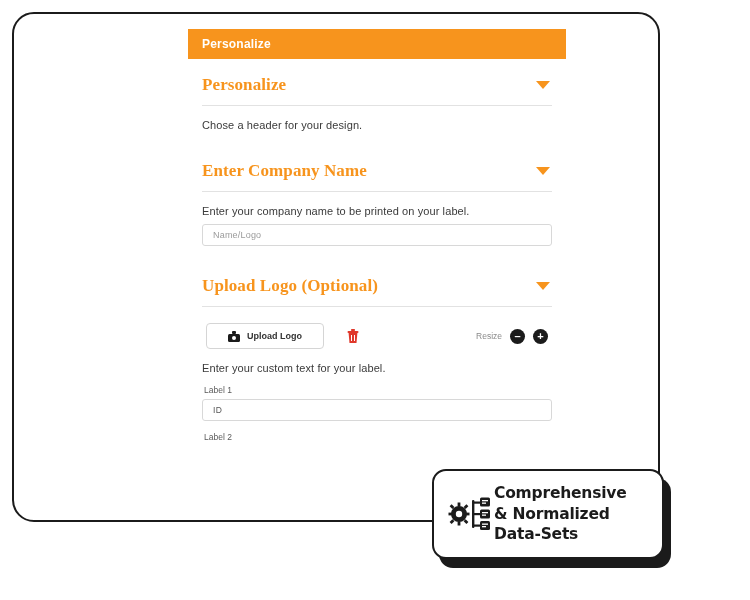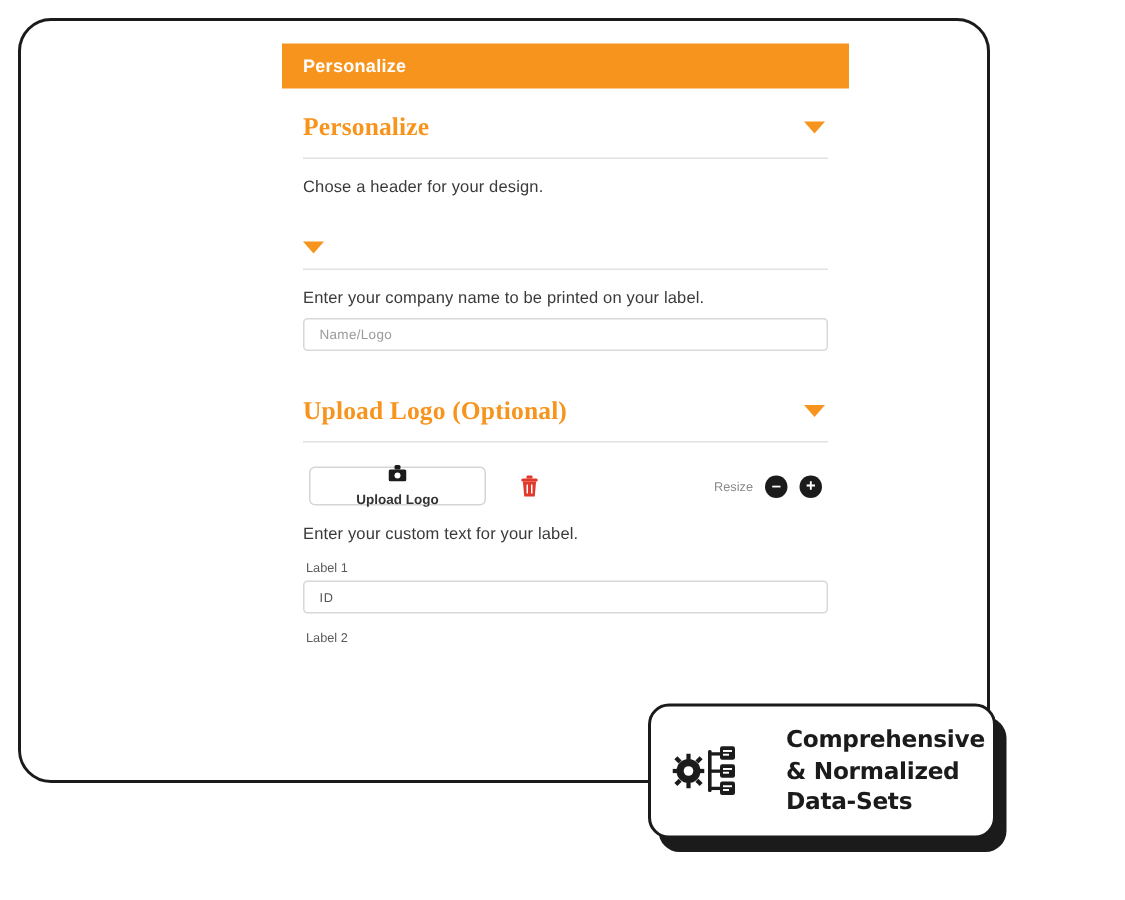--- a/index.html
+++ b/index.html
@@ -130,21 +130,20 @@
     min-width: 118px;
     display: flex;
     align-items: center;
     justify-content: center;
     gap: 7px;
     font-size: 9px;
     font-weight: bold;
     color: #333;
     background: #fff;
     box-sizing: border-box;
-    flex-direction: column;
   }
   .upload-icon {
     width: 12px;
     height: 11px;
     position: relative;
   }
   .trash {
     margin-left: 22px;
     width: 14px;
     height: 16px;
@@ -187,21 +186,21 @@
     width: 232px;
     height: 90px;
     background: #ffffff;
     border: 2px solid #1b1b1b;
     border-radius: 14px;
     box-shadow: 7px 9px 0 0 #1b1b1b;
     display: flex;
     align-items: center;
     box-sizing: border-box;
     padding: 0 14px;
-    gap: 30px;
+    gap: 0;
   }
   .badge-icon {
     width: 46px;
     height: 40px;
     position: relative;
     flex: 0 0 auto;
   }
   .badge-text {
     font-size: 15.5px;
     font-weight: bold;
@@ -222,20 +221,21 @@
 
     <div class="panel-body">
 
       <div class="section-header">
         <span class="title">Personalize</span>
         <span class="caret"></span>
       </div>
       <div class="helper-text">Chose a header for your design.</div>
 
       <div class="section-header" style="margin-top:14px;">
+        <span class="title">Enter Company Name</span>
         <span class="caret"></span>
       </div>
       <div class="helper-text">Enter your company name to be printed on your label.</div>
       <div class="field placeholder">
         <span>Name/Logo</span>
       </div>
 
       <div class="section-header" style="margin-top:14px;">
         <span class="title">Upload Logo (Optional)</span>
         <span class="caret"></span>

